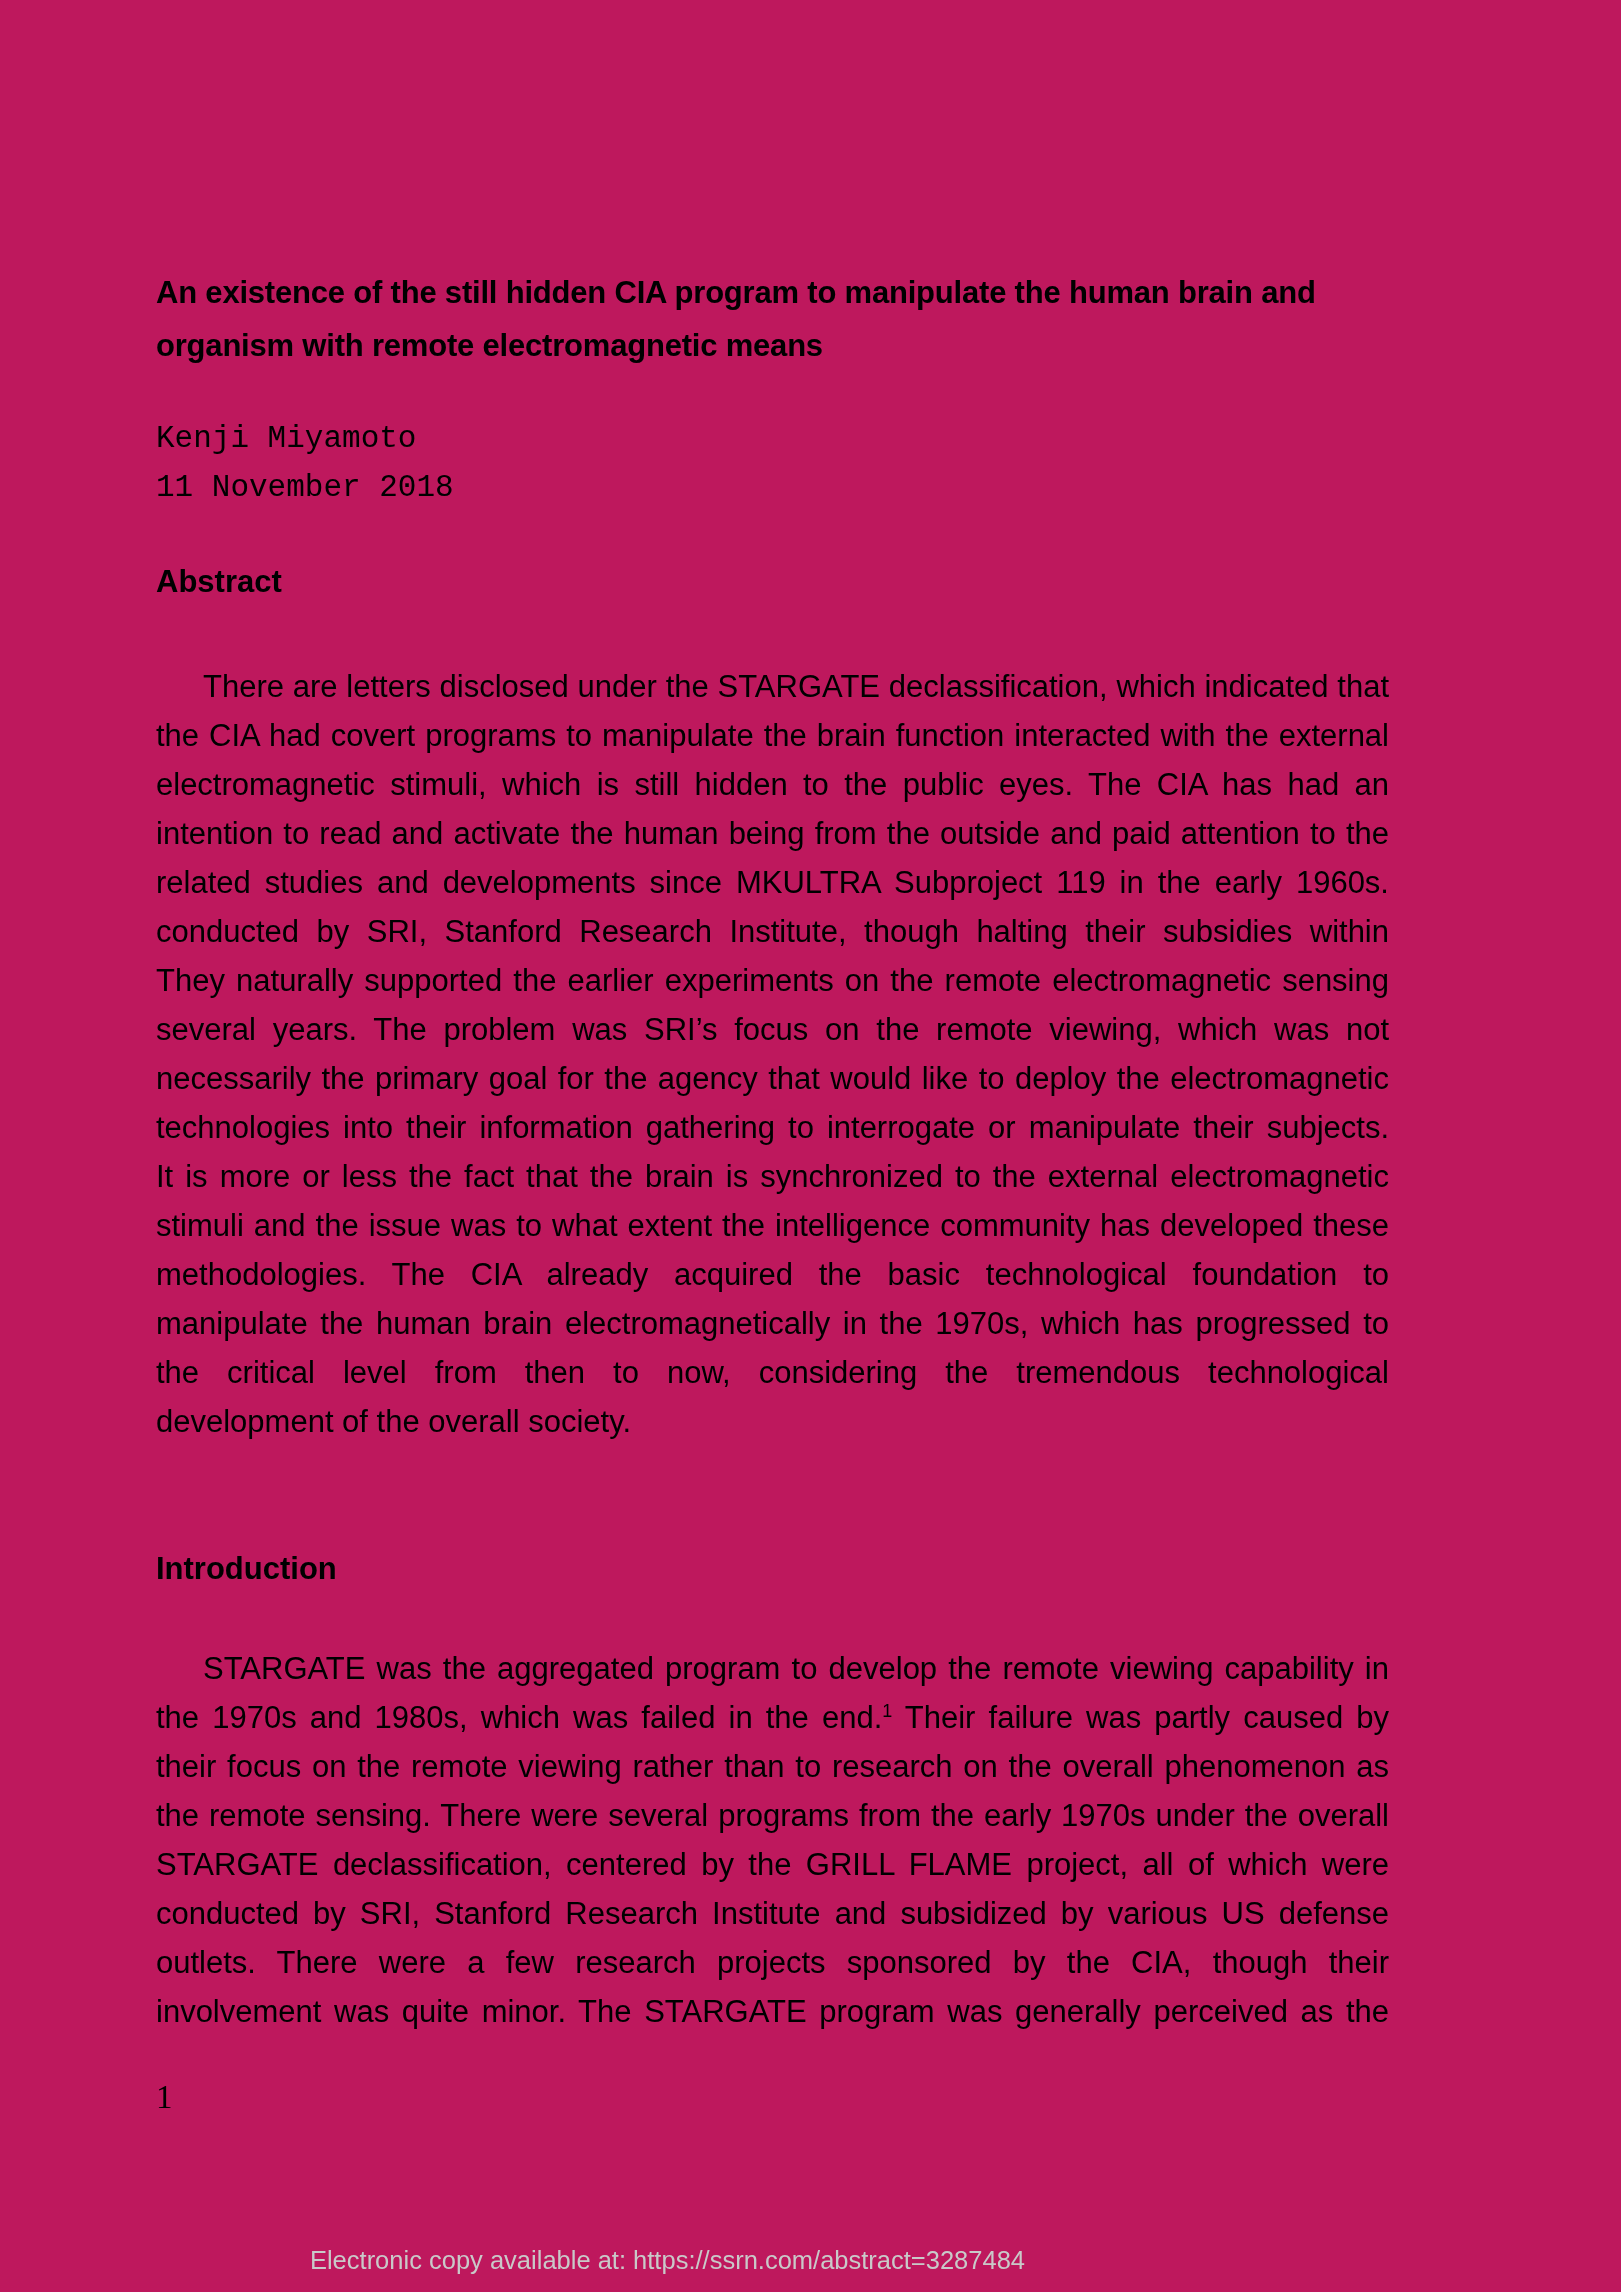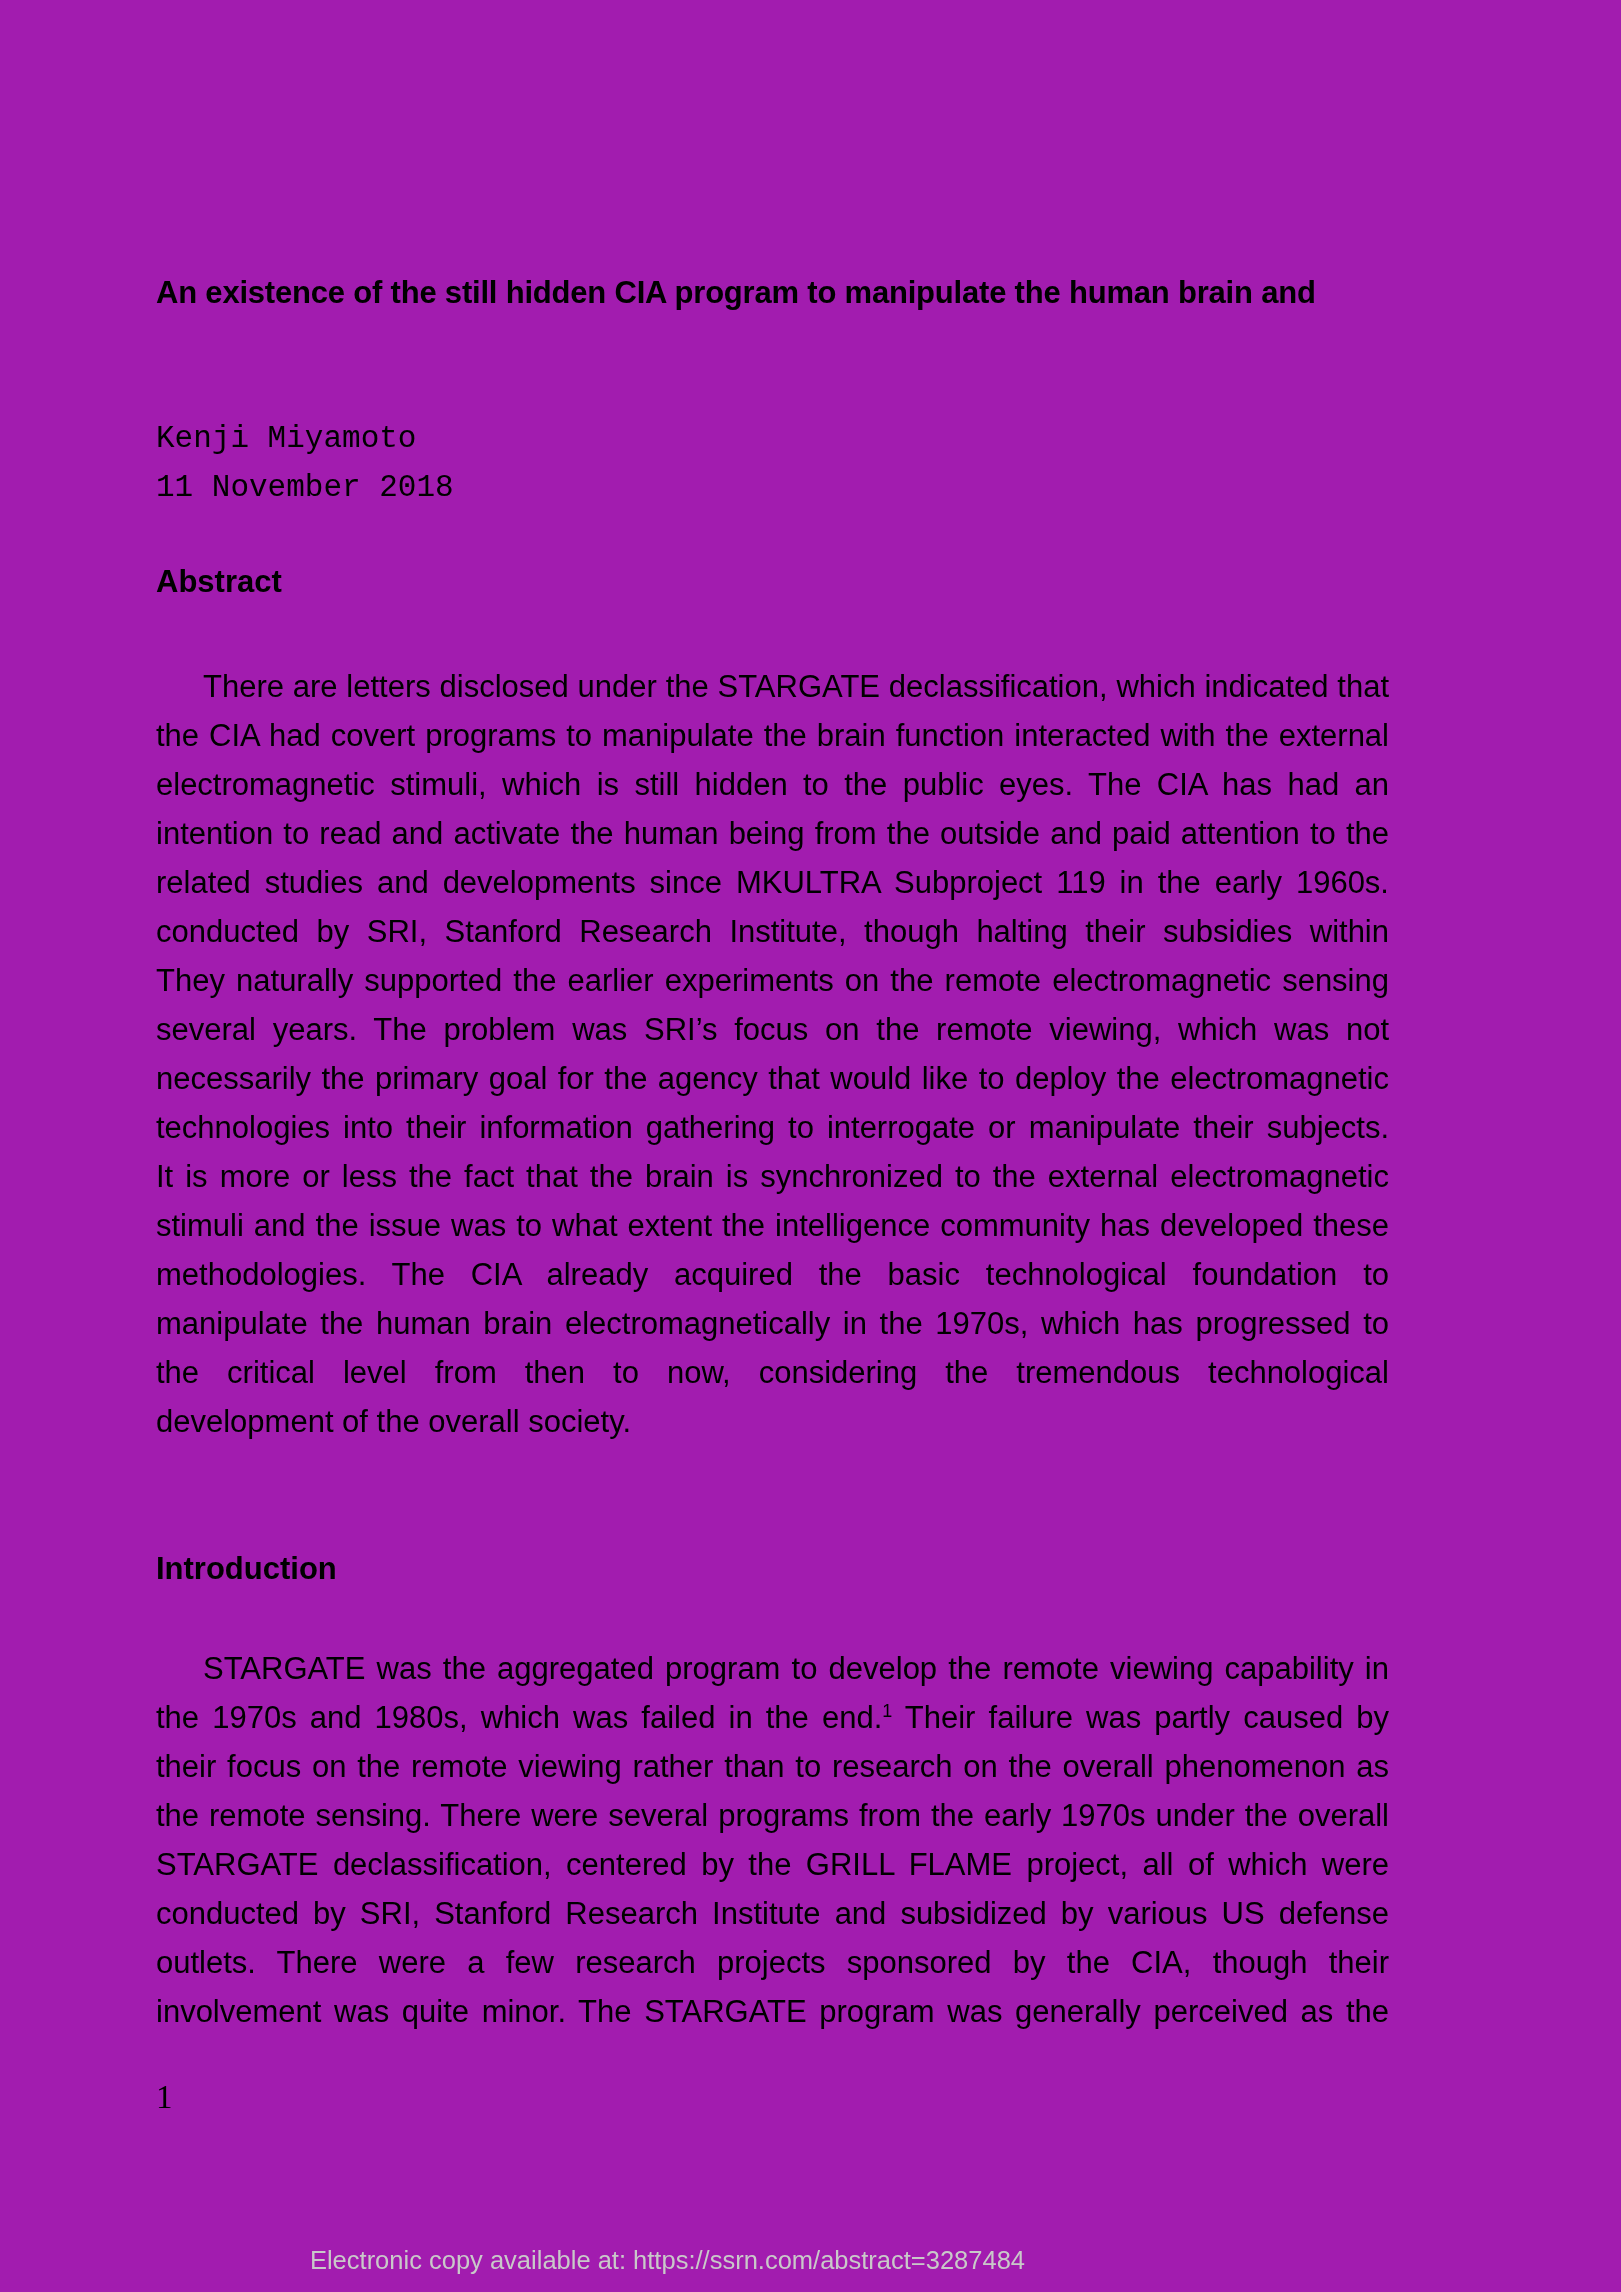--- a/index.html
+++ b/index.html
@@ -1,20 +1,20 @@
 <!DOCTYPE html>
 <html><head>
 <meta charset="utf-8">
 <style>
   html, body { margin: 0; padding: 0; background: #e8e8e8; }
   .page {
     position: relative;
     width: 1621px;
     height: 2293px;
-    background: #a21caf;
+    background: #be185d;
     font-family: "Liberation Sans", "DejaVu Sans", sans-serif;
     color: #000000;
     overflow: hidden;
     margin: 0 auto;
   }
   .block {
     position: absolute;
     left: 156px;
     width: 1233px;
   }
@@ -75,20 +75,21 @@
     color: #c9c9c9;
   }
 </style>
 </head>
 <body>
 
 <div class="page">
 
   <div class="block title-block">
     <div class="title-line">An existence of the still hidden CIA program to manipulate the human brain and</div>
+    <div class="title-line">organism with remote electromagnetic means</div>
   </div>
 
   <div class="block byline-block">
     <div class="byline">Kenji Miyamoto</div>
     <div class="byline">11 November 2018</div>
   </div>
 
   <div class="block section-heading abstract-heading">Abstract</div>
 
   <div class="block para abstract-para">

